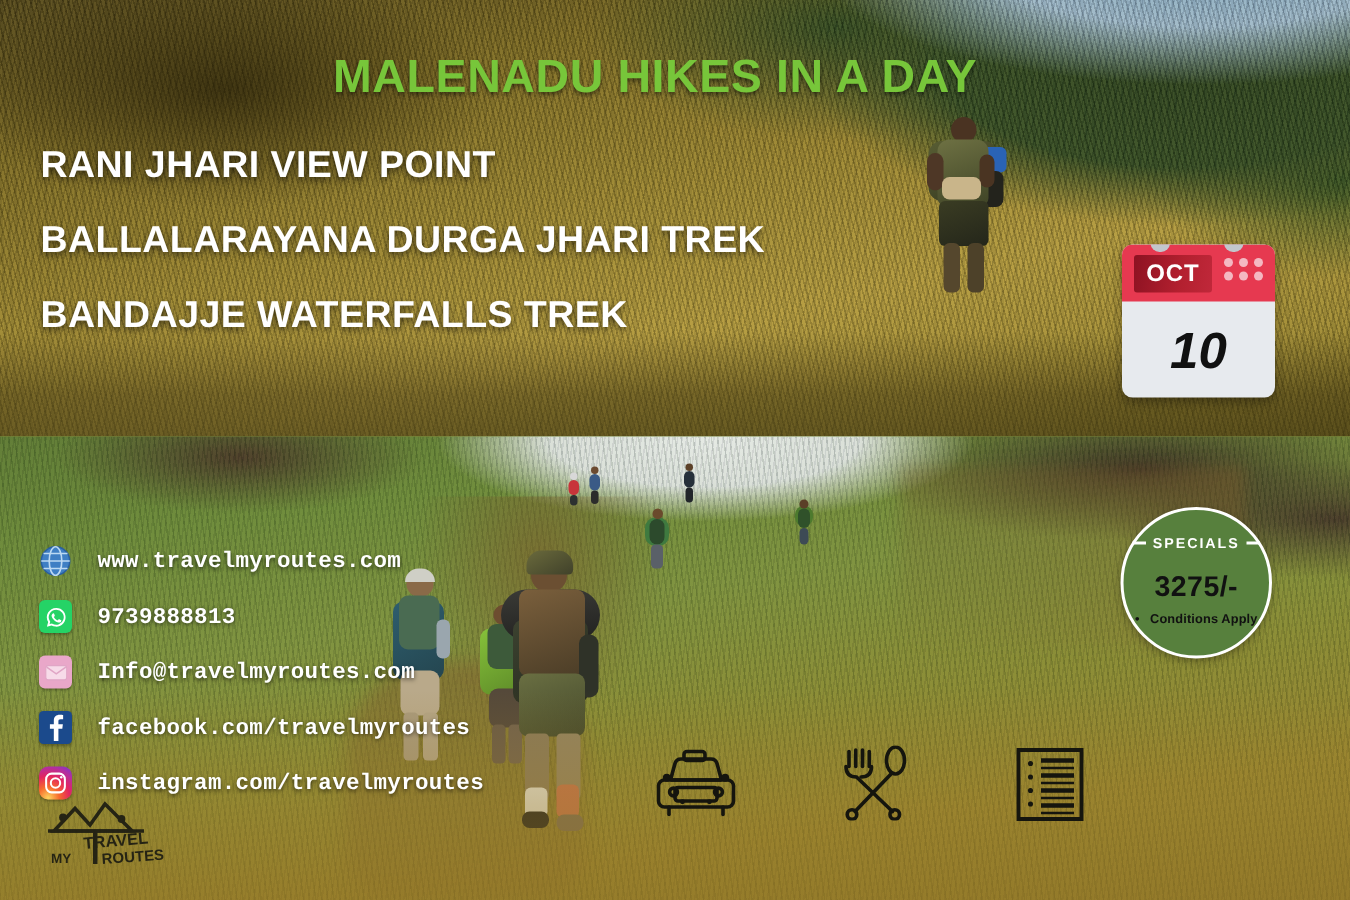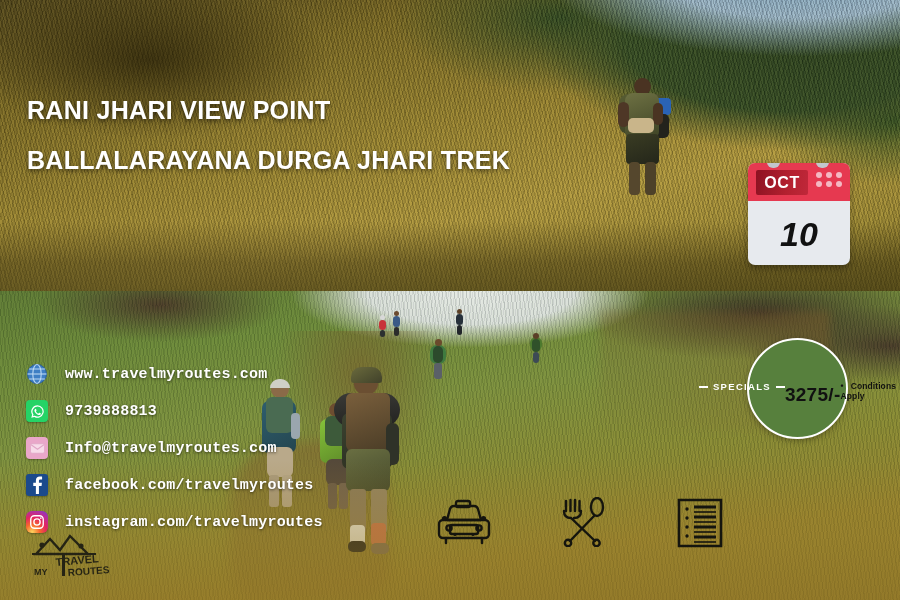--- a/index.html
+++ b/index.html
@@ -156,21 +156,21 @@
   .ci-ig{background:radial-gradient(circle at 28% 95%, #fdd55e 0%, #f76a2d 28%, #e3255f 55%, #b32fa0 78%, #7038d6 100%);border-radius:6px;}
   .contact-text{
     margin-left:17px;font-size:15px;font-weight:bold;color:#fff;letter-spacing:.2px;
     text-shadow:0 1px 3px rgba(0,0,0,.6);white-space:nowrap;font-family:Liberation Mono, monospace;
   }
 
   
   .badge{
     position:absolute;left:747px;top:338px;width:97px;height:97px;border-radius:50%;
     background:#57803d;border:2px solid #ffffff;
-    display:flex;flex-direction:row;align-items:center;justify-content:center;
+    display:flex;flex-direction:column;align-items:center;justify-content:center;
     box-shadow:0 2px 6px rgba(0,0,0,.3);
   }
   .badge-specials{
     font-size:9.5px;font-weight:bold;color:#fff;letter-spacing:1.3px;
     display:flex;align-items:center;gap:5px;margin-top:-4px;
   }
   .badge-specials::before,.badge-specials::after{content:"";width:9px;height:2px;background:#fff;display:block;}
   .badge-price{font-size:19px;font-weight:bold;color:#111;margin-top:13px;letter-spacing:.3px;}
   .badge-cond{font-size:8.5px;font-weight:bold;color:#111;margin-top:4px;letter-spacing:.1px;}
   .badge-cond::before{content:"\2022";margin-right:7px;}
@@ -275,24 +275,26 @@
       <div class="tk-leg" style="left:41px;top:124px;width:16px;height:44px;background:#93835f;"></div>
       <div class="tk-leg" style="left:20px;top:160px;width:15px;height:20px;border-radius:4px;background:#e3e0d4;"></div>
       <div class="tk-leg" style="left:41px;top:158px;width:15px;height:22px;border-radius:4px;background:#c4714a;"></div>
       <div class="tk-leg" style="left:18px;top:176px;width:18px;height:11px;border-radius:5px;background:#1e1e1c;"></div>
       <div class="tk-leg" style="left:41px;top:178px;width:18px;height:11px;border-radius:5px;background:#7a6a50;"></div>
     </div>
 
     <div class="bottom-warm"></div>
   </div>
 
+  <div class="title-main">MALENADU HIKES IN A DAY</div>
 
   <div class="trek-list">
     <div class="trek-line">RANI JHARI VIEW POINT</div>
     <div class="trek-line">BALLALARAYANA DURGA JHARI TREK</div>
+    <div class="trek-line">BANDAJJE WATERFALLS TREK</div>
   </div>
 
 
   <div class="calendar">
     <div class="cal-head">
       <div class="cal-notch l"></div>
       <div class="cal-notch r"></div>
       <div class="cal-monthbox">
         <span class="cal-month">OCT</span>
       </div>

